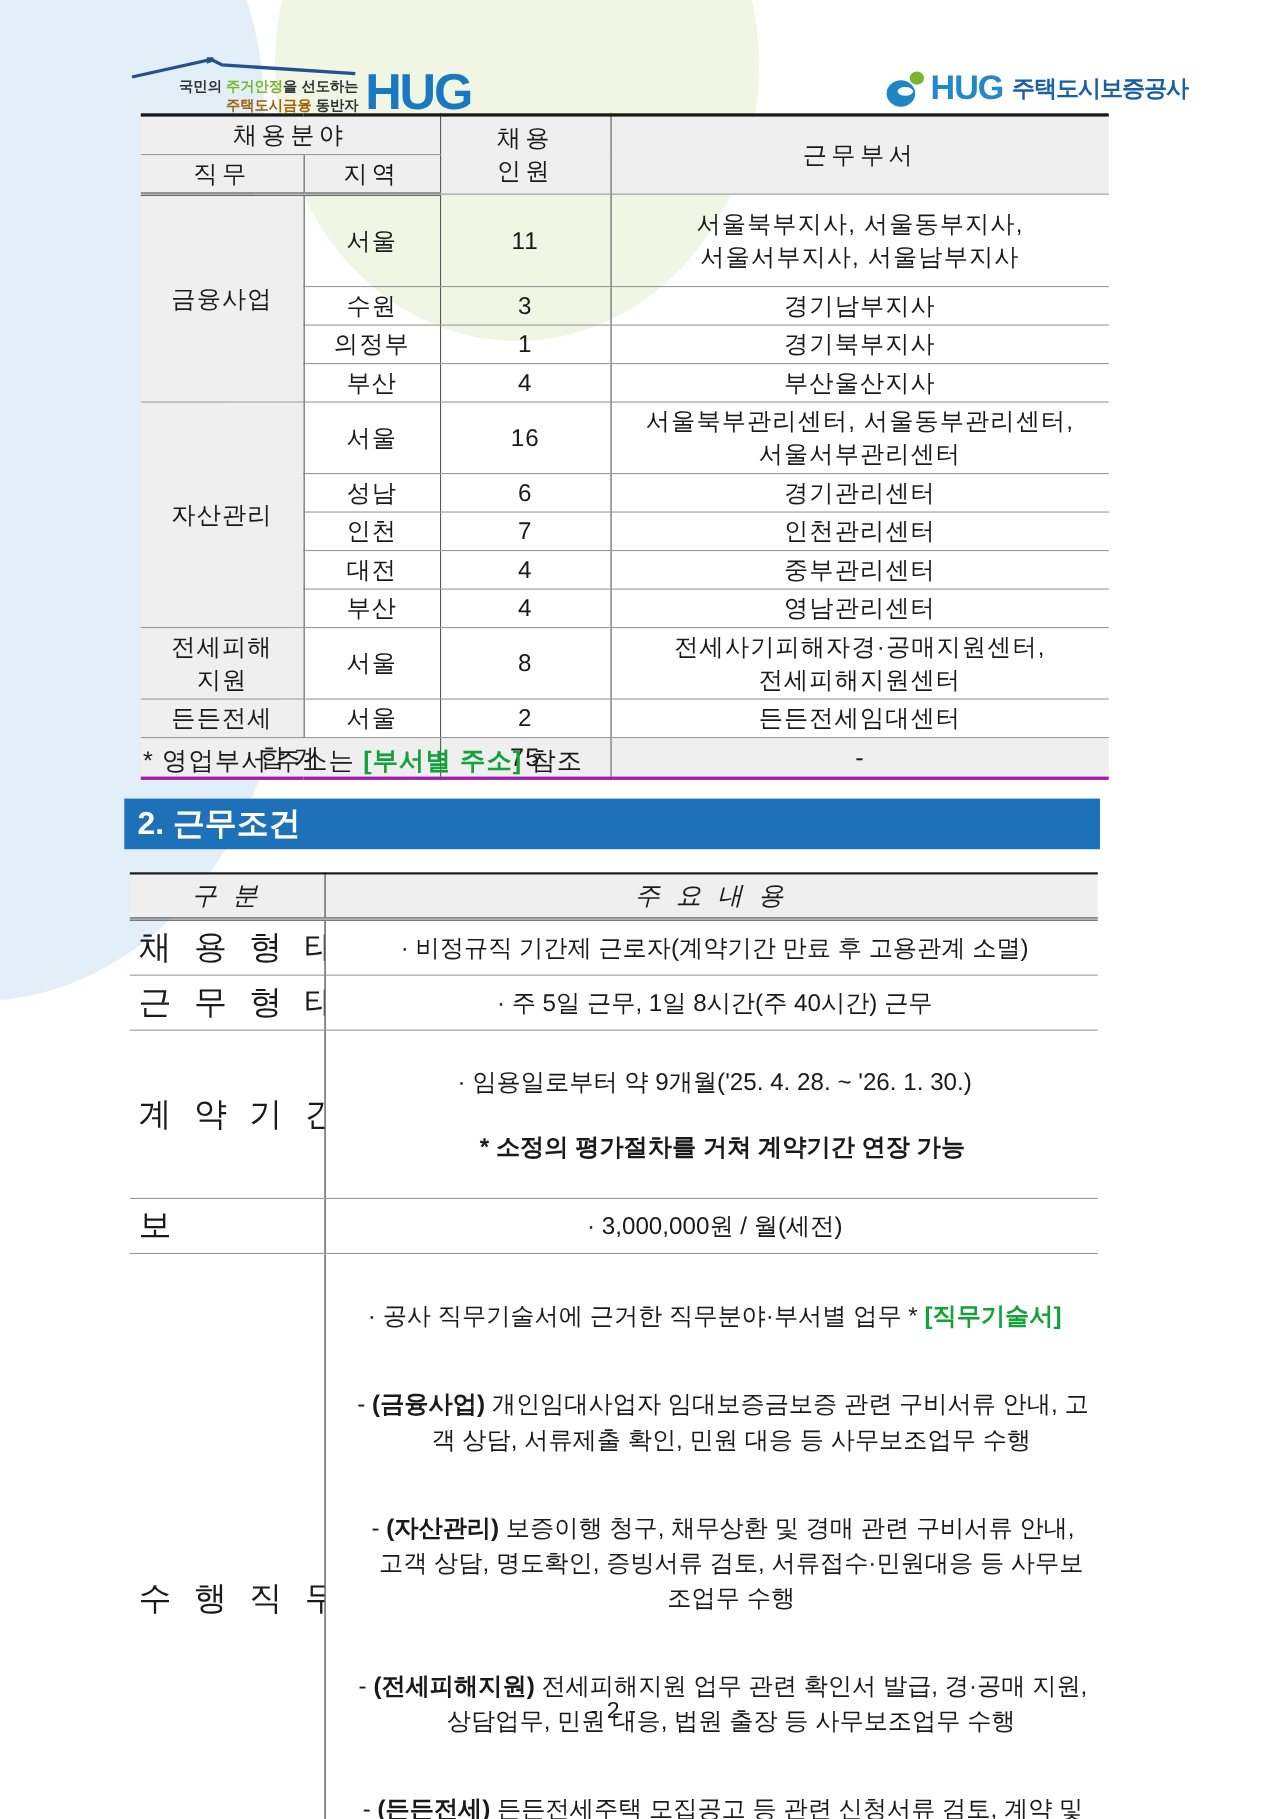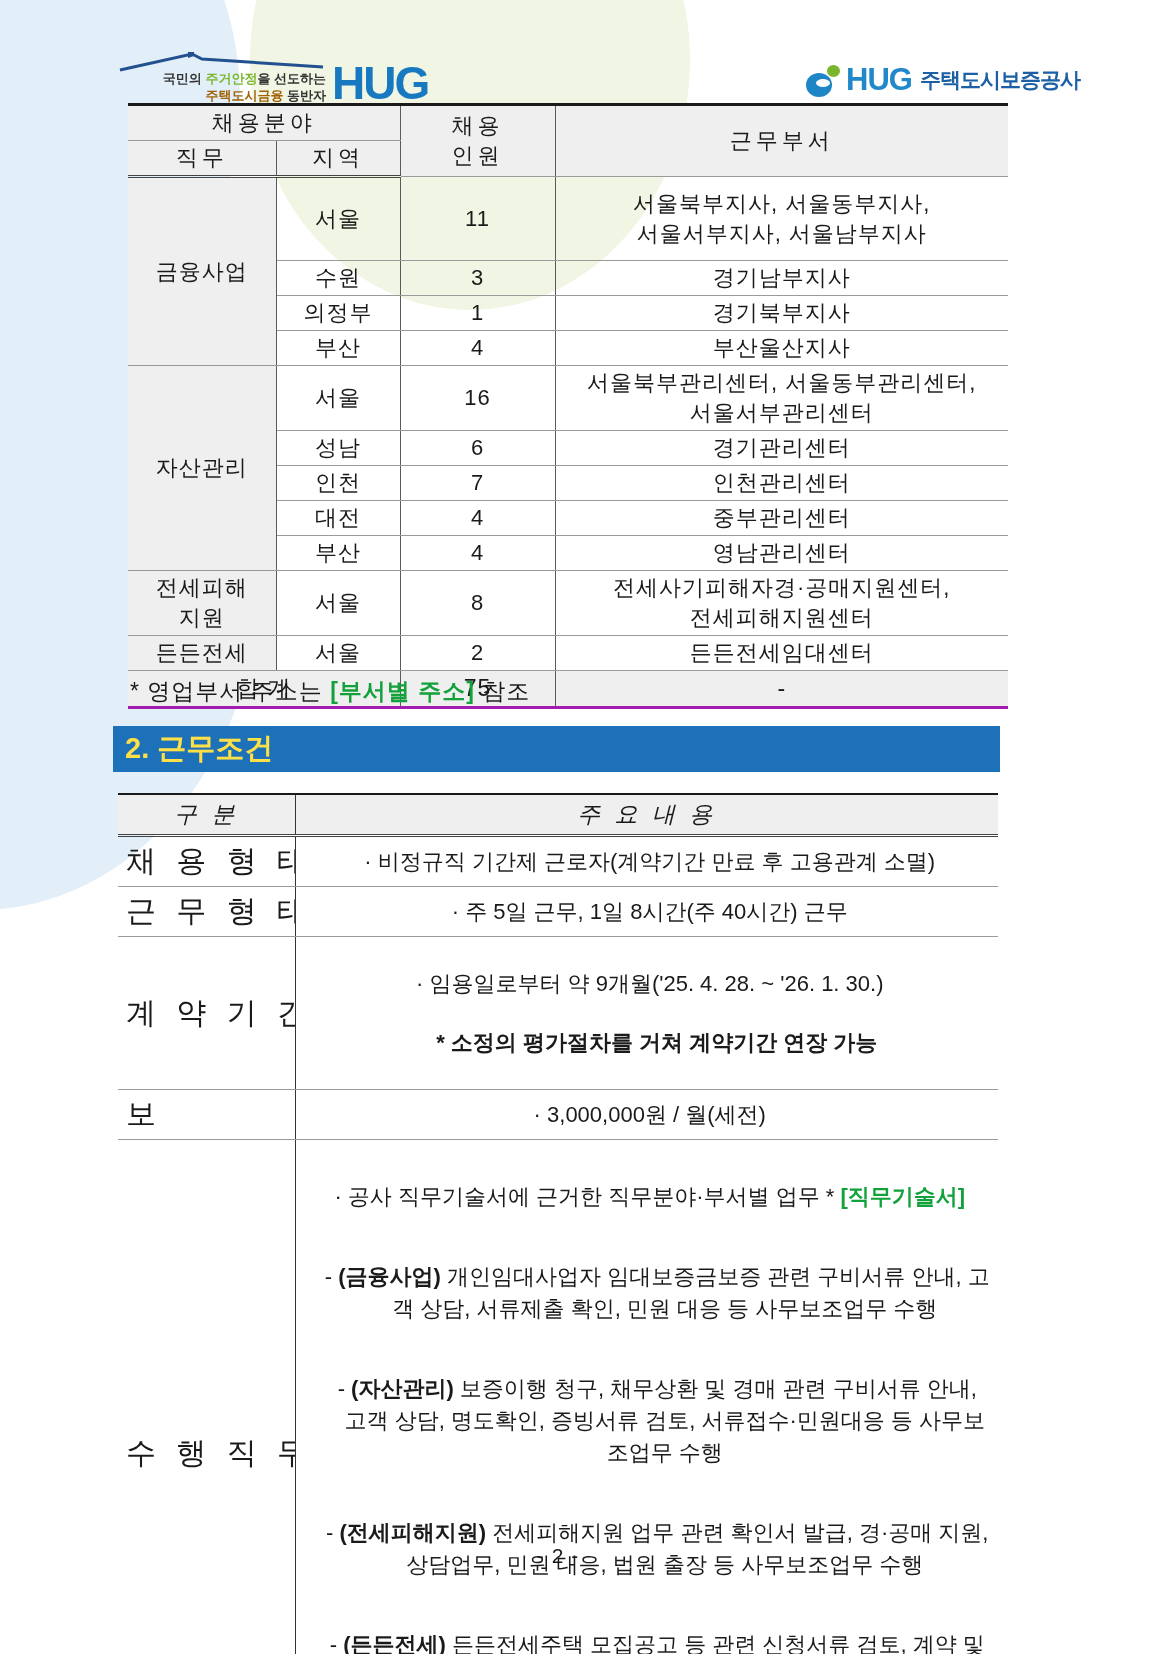--- a/index.html
+++ b/index.html
@@ -48,21 +48,21 @@
   .t1 .hdr1 th{letter-spacing:4px;}
   .shade{background:#efefef;}
   .t1 .total td{border-top:1px solid #777; font-size:23px;}
   .c-job{width:148px;} .c-region{width:124px;} .c-count{width:155px;} .c-dept{width:453px;}
 
   
   .note{position:absolute; left:130px; top:676px; font-size:23px; letter-spacing:1px; z-index:1;text-align:right;}
 
   
   .section-bar{position:absolute; left:113px; top:726px; width:887px; height:46px;
-      background:#1d71b8; color:#fde047; display:flex; align-items:center; z-index:1;}
+      background:#1d71b8; color:#ffffff; display:flex; align-items:center; z-index:1;}
   .section-bar .title{font-size:29px; font-weight:800; padding-left:12px; letter-spacing:0px;}
 
   
   .t2{position:absolute; left:118px; top:793px; width:880px;
       border-top:2px solid #1a1a1a; border-bottom:2px solid #777;}
   .t2 th,.t2 td{
       border-left:1px solid #333; border-right:1px solid #333;
       border-top:1px solid #9a9a9a; border-bottom:1px solid #9a9a9a;
       font-size:22px; vertical-align:middle; padding:4px 8px;}
   .t2 tr>*:first-child{border-left:none;}

